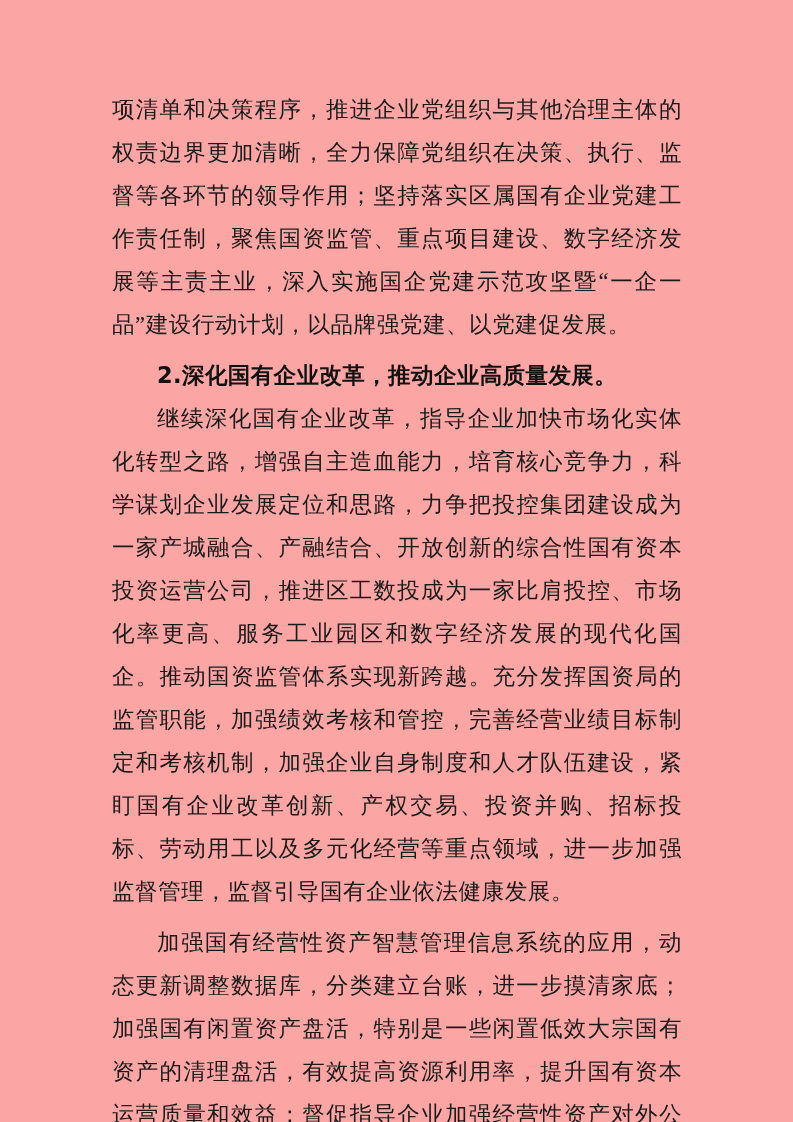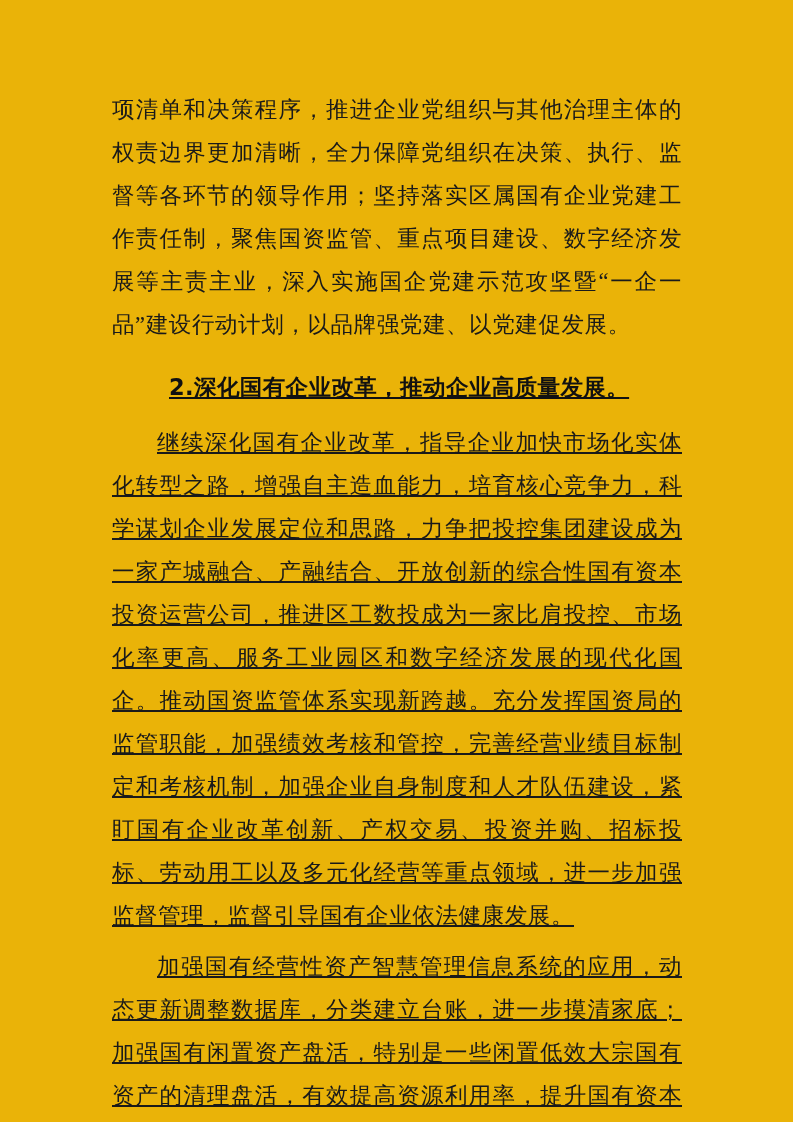--- a/index.html
+++ b/index.html
@@ -8,21 +8,21 @@
     background: #d9d9d9;
   }
   body {
     font-family: "Liberation Serif", "DejaVu Serif", serif;
   }
   .page {
     position: relative;
     width: 793px;
     height: 1122px;
     margin: 0 auto;
-    background: #eab308;
+    background: #fca5a5;
     box-sizing: border-box;
     overflow: hidden;
   }
   .content {
     position: absolute;
     left: 112px;
     top: 88px;
     width: 570px;
   }
   .para {
@@ -30,32 +30,30 @@
     line-height: 43px;
     letter-spacing: 0.6px;
     color: #1a1a1a;
     text-align: justify;
     text-justify: inter-ideograph;
     margin: 0;
     font-family: "Liberation Serif", "DejaVu Serif", serif;
   }
   .para.indent {
     text-indent: 45px;
-    text-decoration: underline;
   }
   .heading {
     font-size: 22.5px;
     line-height: 43px;
     letter-spacing: 0.4px;
     color: #111111;
     font-weight: bold;
-    margin: 12px;
+    margin: 0;
     text-indent: 45px;
     font-family: "DejaVu Sans", "Liberation Sans", sans-serif;
-    text-decoration: underline;
   }
   .gap-sm { height: 8px; }
   .footer {
     position: absolute;
     left: 112px;
     top: 1123px;
     width: 570px;
     text-align: left;
     font-size: 15px;
     color: #2b2b2b;

